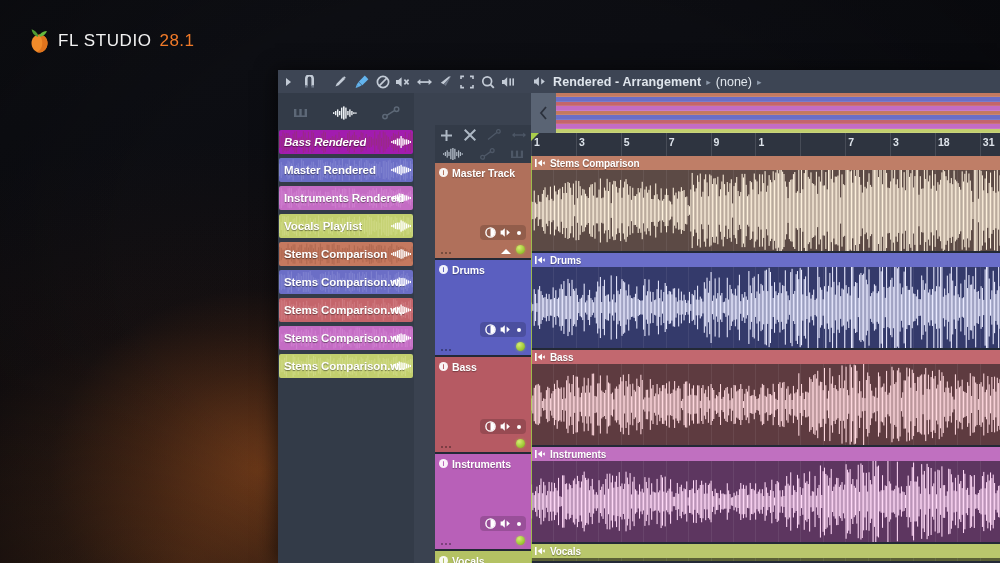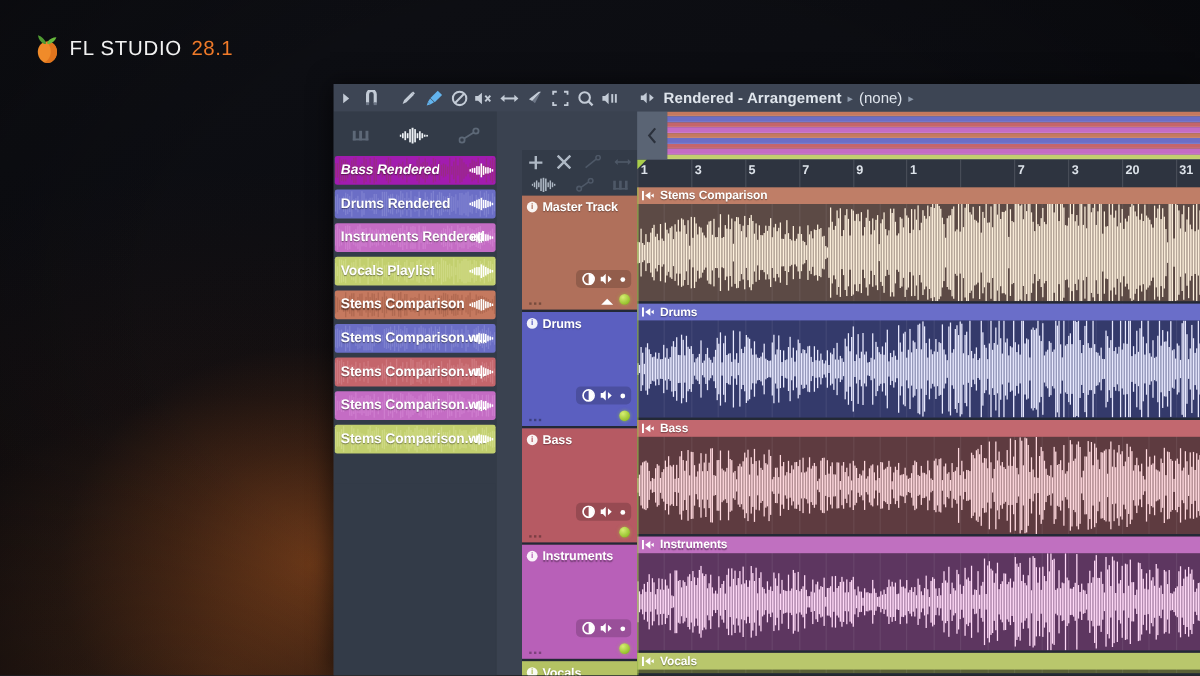--- a/index.html
+++ b/index.html
@@ -552,21 +552,21 @@
             <rect x="119.0" y="6.6" width="1.1" height="10.8" fill="#9ea0e0"></rect>
             <rect x="120.7" y="1.3" width="1.1" height="21.3" fill="#9ea0e0"></rect>
             <rect x="122.4" y="6.1" width="1.1" height="11.8" fill="#9ea0e0"></rect>
             <rect x="124.1" y="2.5" width="1.1" height="19.0" fill="#9ea0e0"></rect>
             <rect x="125.8" y="1.0" width="1.1" height="22.0" fill="#9ea0e0"></rect>
             <rect x="127.5" y="3.5" width="1.1" height="17.0" fill="#9ea0e0"></rect>
             <rect x="129.2" y="9.1" width="1.1" height="5.9" fill="#9ea0e0"></rect>
             <rect x="130.9" y="3.0" width="1.1" height="17.9" fill="#9ea0e0"></rect>
             <rect x="132.6" y="5.8" width="1.1" height="12.3" fill="#9ea0e0"></rect>
           </svg></div>
-        <div class="clip-label">Drums Rendered</div>
+        <div class="clip-label">Master Rendered</div>
         <div class="clip-thumb">
           <svg width="22" height="12" viewBox="0 0 22 12">
             <rect x="1.20" y="5.00" width="1.3" height="2.00" fill="#ffffff"></rect>
             <rect x="3.05" y="4.23" width="1.3" height="3.53" fill="#ffffff"></rect>
             <rect x="4.90" y="3.59" width="1.3" height="4.81" fill="#ffffff"></rect>
             <rect x="6.75" y="2.49" width="1.3" height="7.01" fill="#ffffff"></rect>
             <rect x="8.60" y="1.95" width="1.3" height="8.11" fill="#ffffff"></rect>
             <rect x="10.45" y="0.90" width="1.3" height="10.21" fill="#ffffff"></rect>
             <rect x="12.30" y="2.53" width="1.3" height="6.95" fill="#ffffff"></rect>
             <rect x="14.15" y="2.61" width="1.3" height="6.79" fill="#ffffff"></rect>
@@ -1493,21 +1493,21 @@
       <div class="tl-num" style="left: 179.522px;">9</div>
       <div class="tl-tick" style="left: 224.402px;"></div>
       <div class="tl-num" style="left: 224.402px;">1</div>
       <div class="tl-tick" style="left: 269.282px;"></div>
       <div class="tl-num" style="left: 269.282px; margin-top: 47px;">13</div>
       <div class="tl-tick" style="left: 314.163px;"></div>
       <div class="tl-num" style="left: 314.163px;">7</div>
       <div class="tl-tick" style="left: 359.043px;"></div>
       <div class="tl-num" style="left: 359.043px;">3</div>
       <div class="tl-tick" style="left: 403.923px;"></div>
-      <div class="tl-num" style="left: 403.923px;">20</div>
+      <div class="tl-num" style="left: 403.923px;">18</div>
       <div class="tl-tick" style="left: 448.804px;"></div>
       <div class="tl-num" style="left: 448.804px;">31</div>
     </div>
 
   <div id="arrangement">
 
   <div class="track-lane" style="height: 97px; background: rgb(92, 74, 69);">
         <div class="lane-grid">
           <i style="left:0.0px"></i>
           <i style="left:22.4px"></i>

